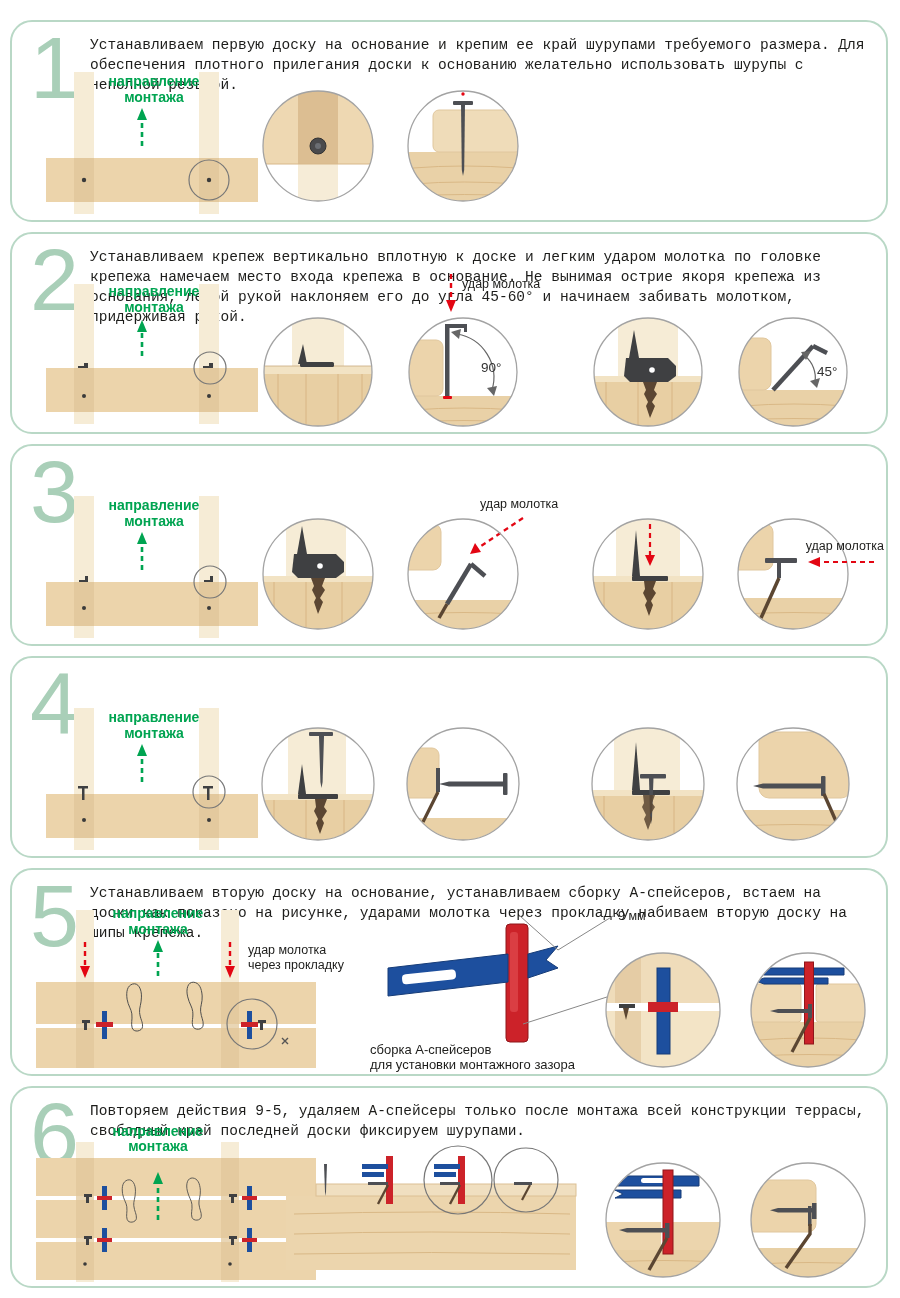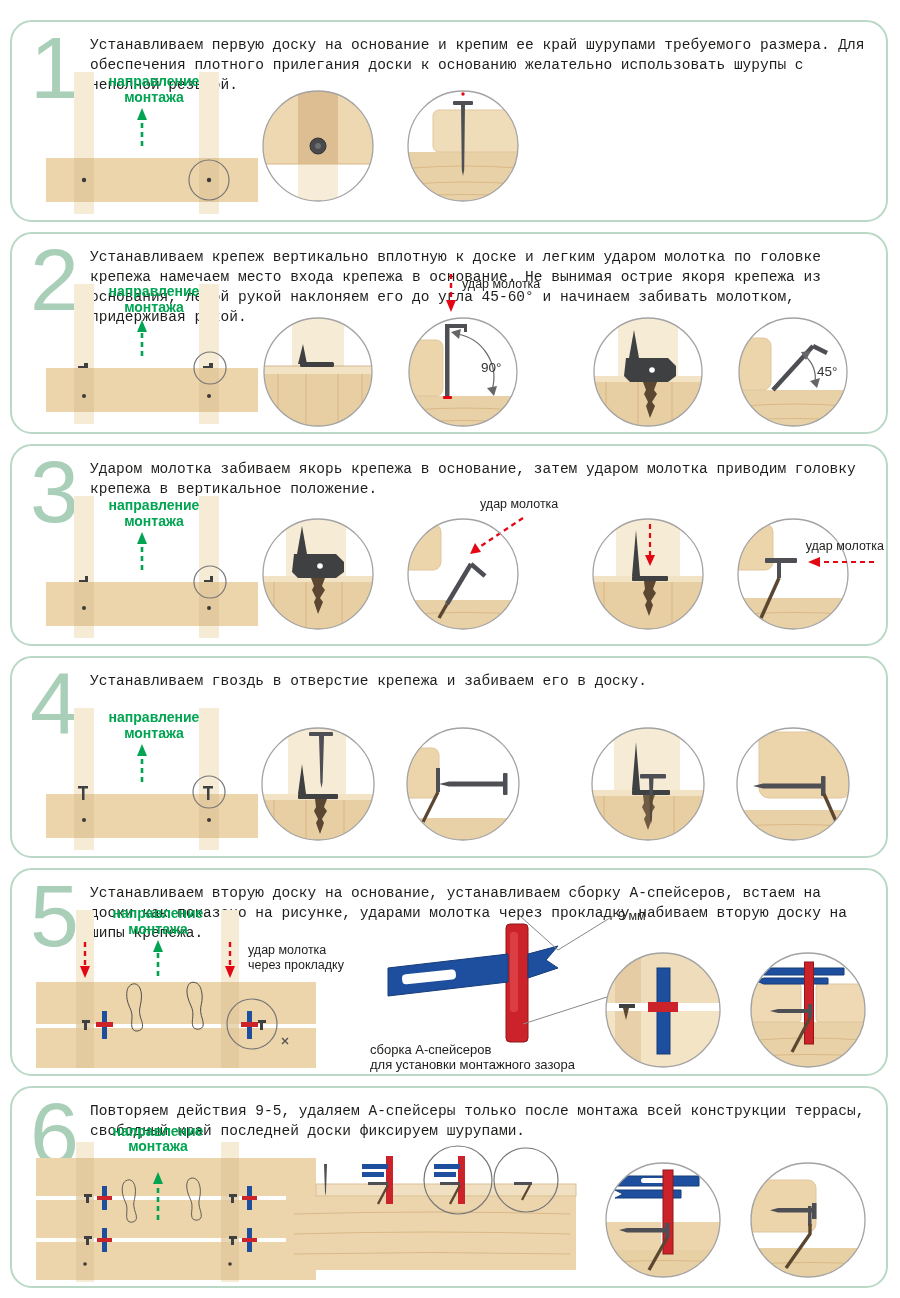--- a/index.html
+++ b/index.html
@@ -178,21 +178,20 @@
         <text class="ta" x="24" y="4">45°</text>
       </g>
         </g>
       <circle cx="775" cy="100" r="54" fill="none" stroke="#a3a3a3" stroke-width="1.3"></circle>
     </g>
   </svg>
 </section>
 
 <section class="panel" style="top:444px;height:202px;">
   <div class="stepnum">3</div>
-  <div class="steptext">Ударом молотка забиваем якорь крепежа в основание, затем ударом молотка приводим головку крепежа в вертикальное положение.</div>
   <svg class="diag" width="866" height="150" viewBox="0 0 866 150">
     <g transform="translate(16,4)">
       <rect x="40" y="0" width="20" height="142" fill="#f6ecd6"></rect>
       <rect x="165" y="0" width="20" height="142" fill="#f6ecd6"></rect>
       <rect x="12" y="86" width="212" height="44" fill="#ecd4ab"></rect>
       <rect x="40" y="86" width="20" height="44" fill="#dcc094" opacity="0.55"></rect>
       <rect x="165" y="86" width="20" height="44" fill="#dcc094" opacity="0.55"></rect>
       <path d="M45 86 h9 v-6 h-3 v4 h-6 z" fill="#3f4042"></path>
       <path d="M170 86 h9 v-6 h-3 v4 h-6 z" fill="#3f4042"></path>
       <circle cx="50" cy="112" r="2" fill="#3a3a3a"></circle>
@@ -273,21 +272,20 @@
       <circle cx="775" cy="82" r="55" fill="none" stroke="#a3a3a3" stroke-width="1.3"></circle>
       <line x1="856" y1="70" x2="800" y2="70" stroke="#e30613" stroke-width="2.2" stroke-dasharray="5 4"></line>
       <polygon points="790,70 802,65 802,75" fill="#e30613"></polygon>
       <text class="td" x="866" y="58" text-anchor="end">удар молотка</text>
     </g>
   </svg>
 </section>
 
 <section class="panel" style="top:656px;height:202px;">
   <div class="stepnum">4</div>
-  <div class="steptext">Устанавливаем гвоздь в отверстие крепежа и забиваем его в доску.</div>
   <svg class="diag" width="866" height="150" viewBox="0 0 866 150">
     <g transform="translate(16,4)">
       <rect x="40" y="0" width="20" height="142" fill="#f6ecd6"></rect>
       <rect x="165" y="0" width="20" height="142" fill="#f6ecd6"></rect>
       <rect x="12" y="86" width="212" height="44" fill="#ecd4ab"></rect>
       <rect x="40" y="86" width="20" height="44" fill="#dcc094" opacity="0.55"></rect>
       <rect x="165" y="86" width="20" height="44" fill="#dcc094" opacity="0.55"></rect>
       <g>
         <rect x="44" y="78" width="10" height="2.5" fill="#3f4042"></rect>
           <rect x="48" y="78" width="2.5" height="14" fill="#3f4042"></rect>

